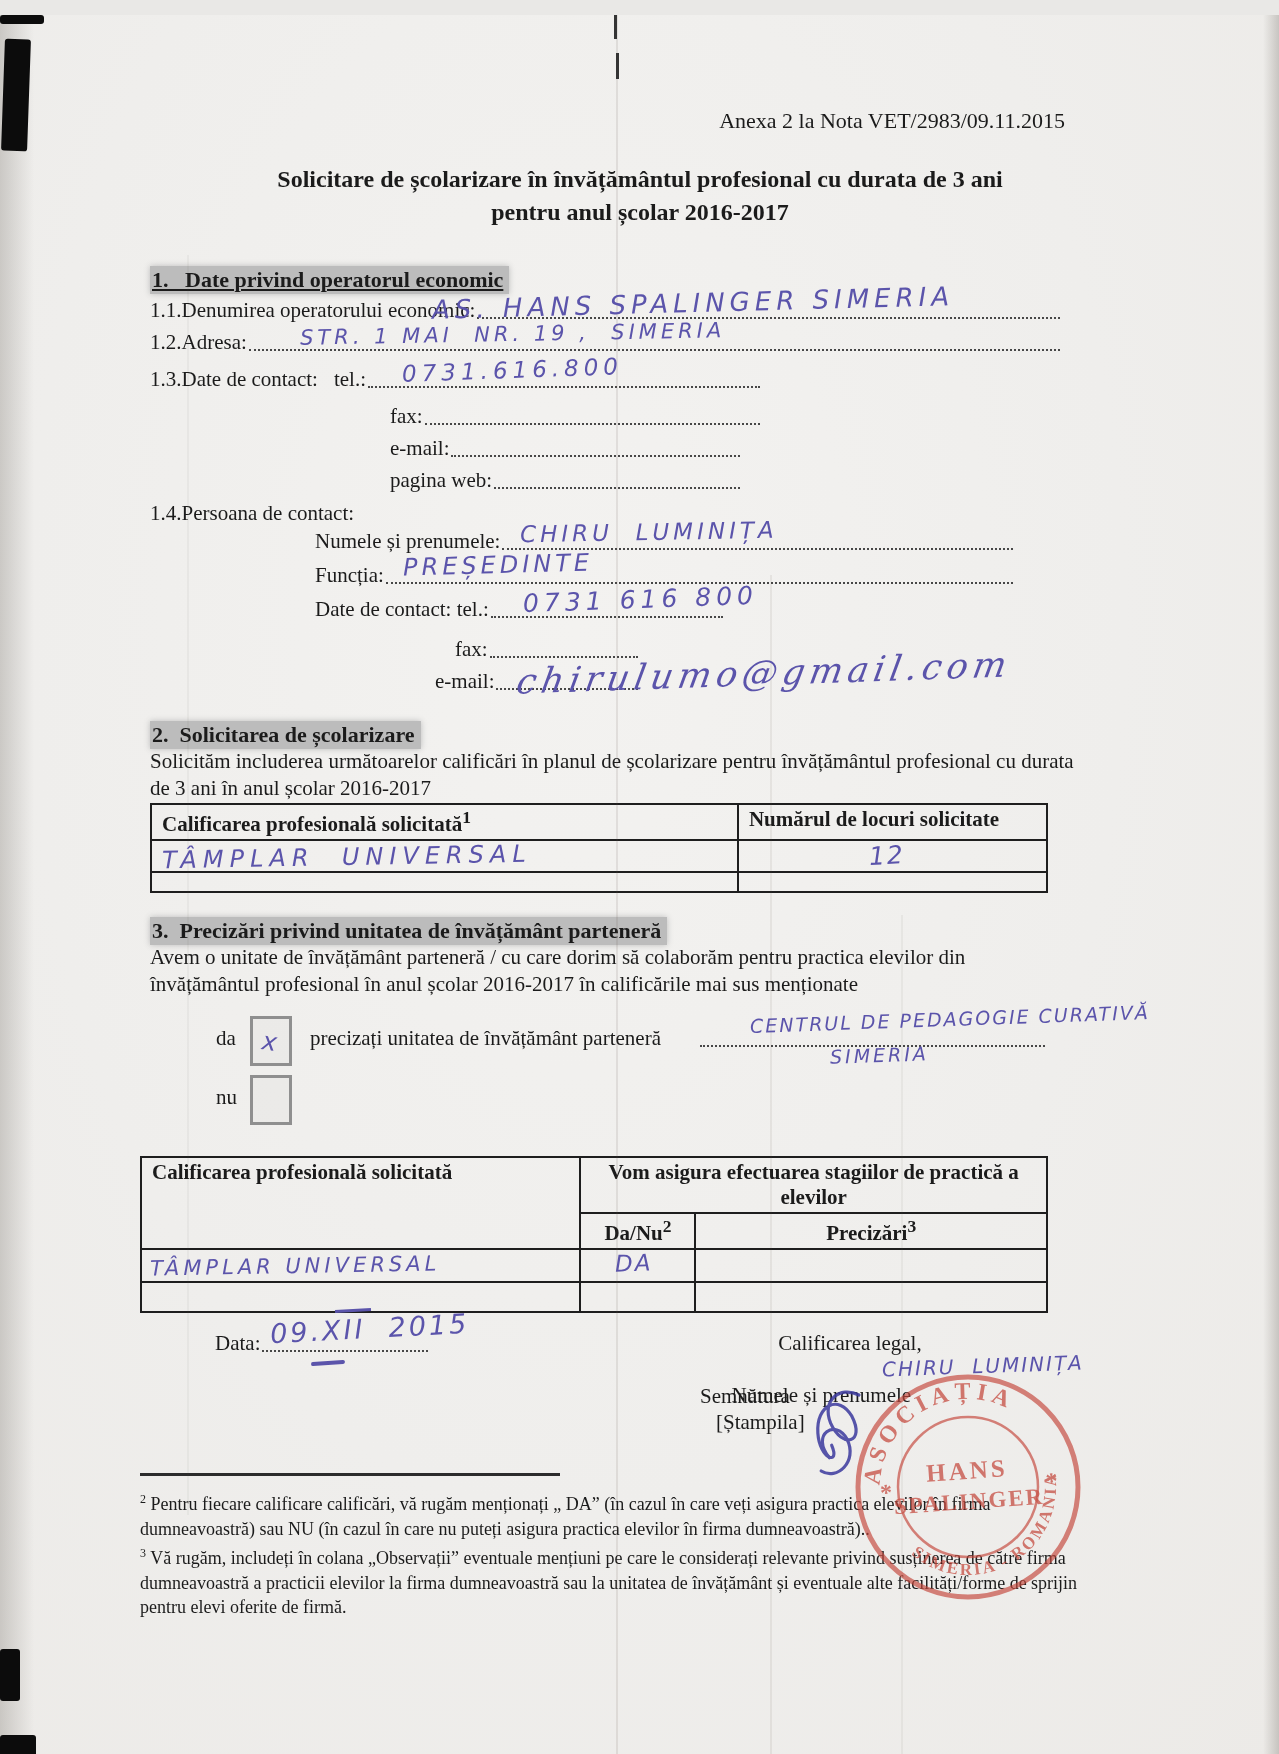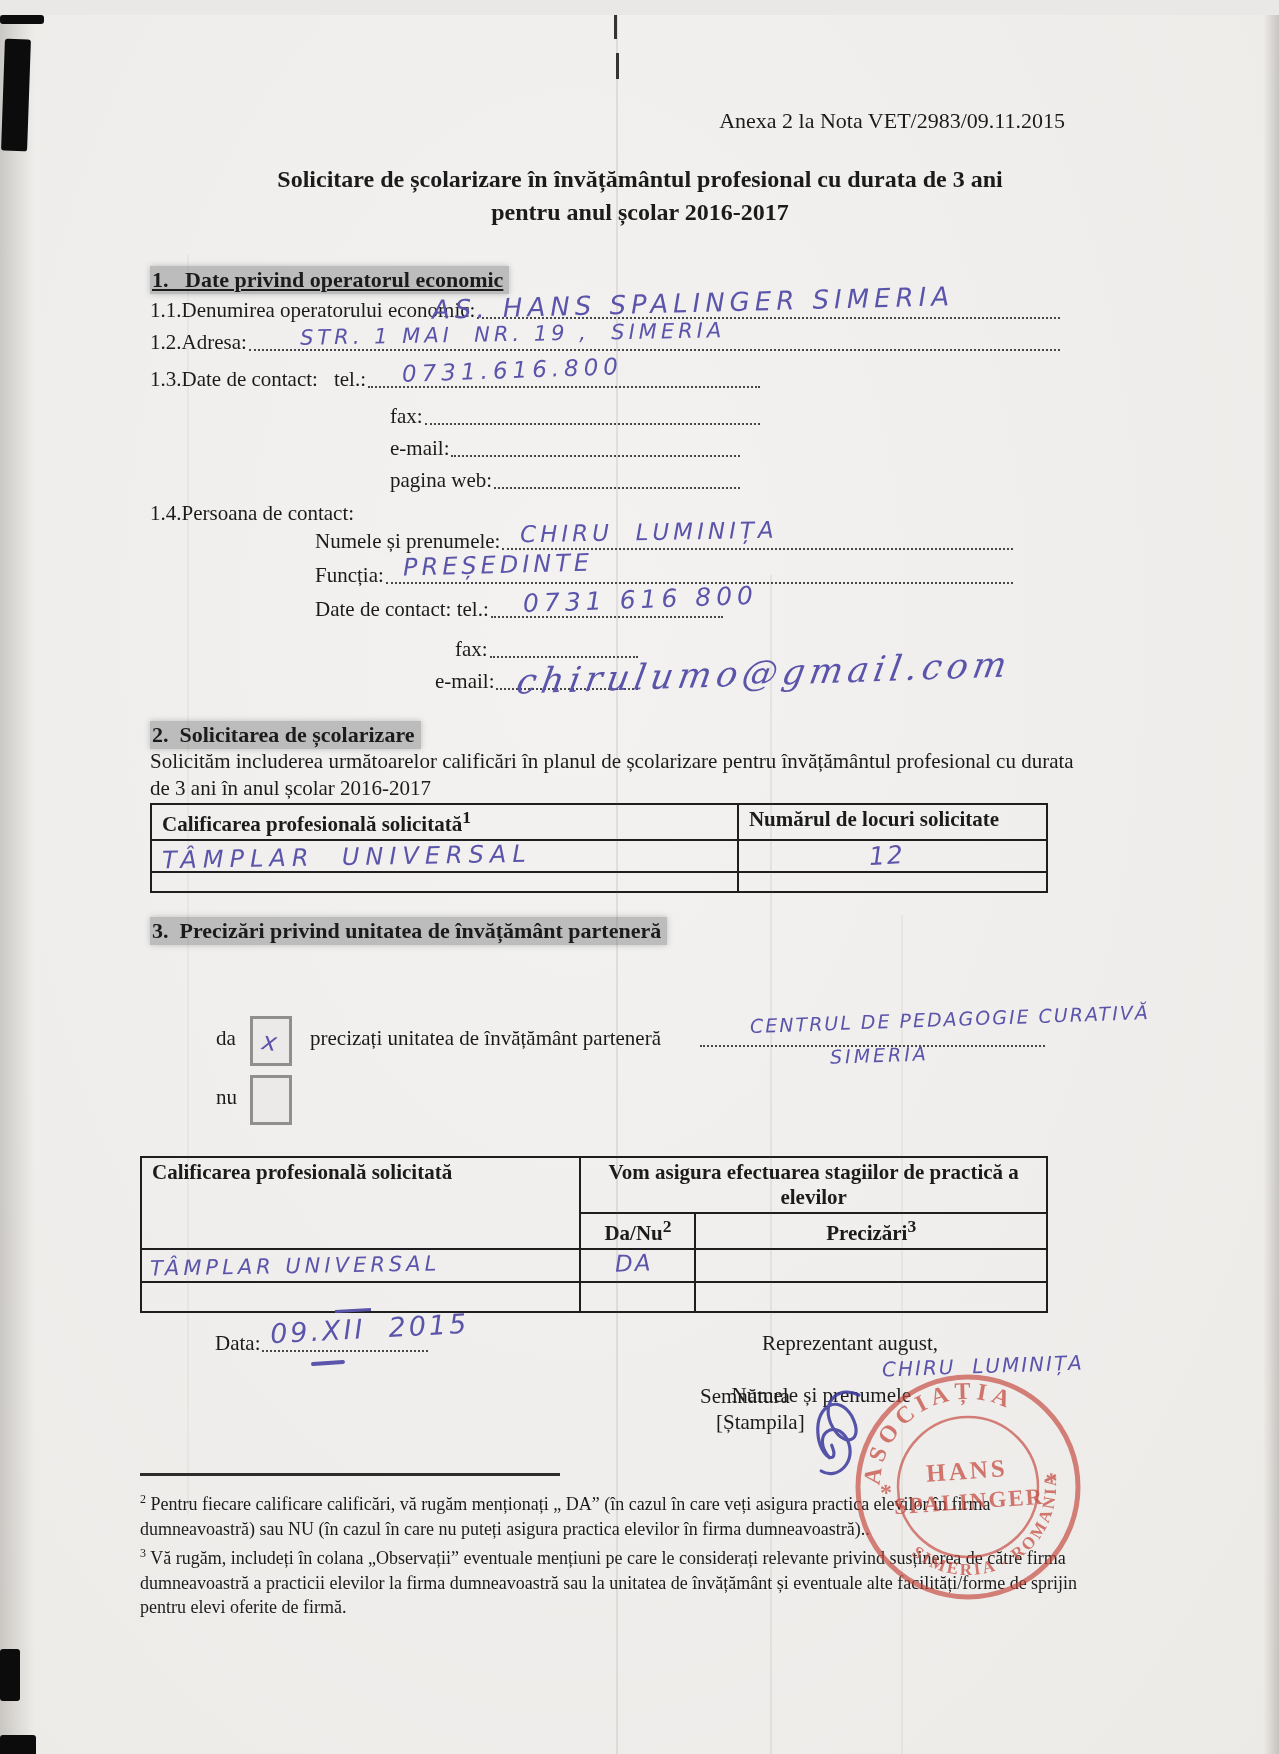--- a/index.html
+++ b/index.html
@@ -161,20 +161,21 @@
     <tr style="height:20px;">
       <td></td>
       <td></td>
     </tr>
   </tbody>
     </table>
 
   <div class="heading" style="left:150px;top:903px;">
     <span class="hl">3.  Precizări privind unitatea de învățământ parteneră</span>
   </div>
+  <div class="para" style="left:150px;top:929px;width:930px;">Avem o unitate de învățământ parteneră / cu care dorim  să colaborăm pentru practica elevilor din învățământul profesional în anul școlar 2016-2017 în calificările mai sus menționate</div>
 
   <div class="abs" style="left:150px;top:1001px;width:910px;height:50px;font-size:21px;">
     <span class="b" style="position:absolute;left:66px;top:10px;">da</span>
     <span class="checkbox" style="left:100px;top:0;">
       <span class="hw" style="left:9px;top:8px;font-size:25px;transform:rotate(8deg);">x</span>
     </span>
     <span style="position:absolute;left:160px;top:10px;">precizați unitatea de învățământ parteneră</span>
     <span class="leader fix" style="position:absolute;left:548px;top:25px;width:345px;"></span>
     <span class="hw" style="left:600px;top:-8px;font-size:19px;letter-spacing:2px;transform:rotate(-2deg);">CENTRUL DE PEDAGOGIE CURATIVĂ</span>
     <span class="hw" style="left:680px;top:28px;font-size:19px;letter-spacing:3px;transform:rotate(-2deg);">SIMERIA</span>
@@ -220,21 +221,21 @@
 
   <div class="line" style="left:215px;top:1316px;width:215px;">
     <span class="lbl b">Data:</span>
     <span class="leader"></span>
     <span class="hw" style="left:55px;top:-18px;font-size:27px;letter-spacing:3px;transform:rotate(-3deg);">09.XII  2015</span>
     <span class="bar" style="left:120px;top:-22px;width:36px;height:3px;transform:rotate(-3deg);"></span>
     <span class="bar" style="left:96px;top:30px;width:34px;height:4px;transform:rotate(-4deg);border-radius:2px;"></span>
   </div>
 
   <div class="abs" style="left:700px;top:1316px;width:320px;height:120px;">
-    <div class="rep-line b" style="left:0;top:0;width:300px;text-align:center;">Reprezentant august,</div>
+    <div class="rep-line b" style="left:0;top:0;width:300px;text-align:center;">Calificarea legal,</div>
     <div class="rep-line" style="left:0;top:27px;">
       <span>Numele și prenumele</span>
       <span class="hw" style="left:182px;top:-4px;font-size:20px;letter-spacing:2px;transform:rotate(-2deg);z-index:8;">CHIRU  LUMINIȚA</span>
     </div>
     <div class="rep-line" style="left:0;top:53px;">Semnătura</div>
     <div class="rep-line" style="left:16px;top:79px;">[Ștampila]</div>
   </div>
 
   <svg class="sig" style="left:792px;top:1370px;" width="110" height="95" viewBox="0 0 110 95">
     <g fill="none" stroke="#3c3a9e" stroke-width="3.2" stroke-linecap="round" opacity="0.85" transform="rotate(-8 55 47)">

